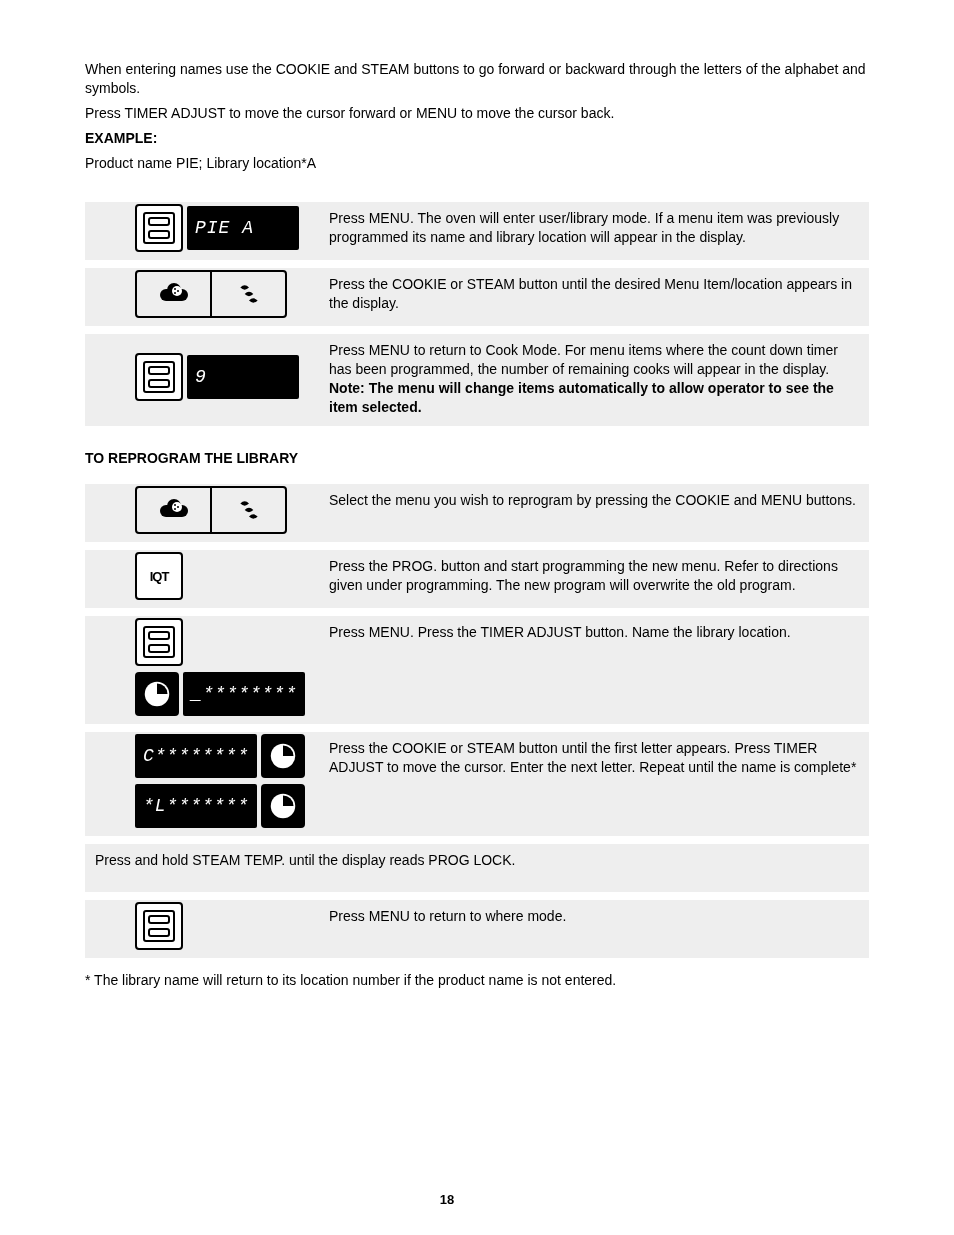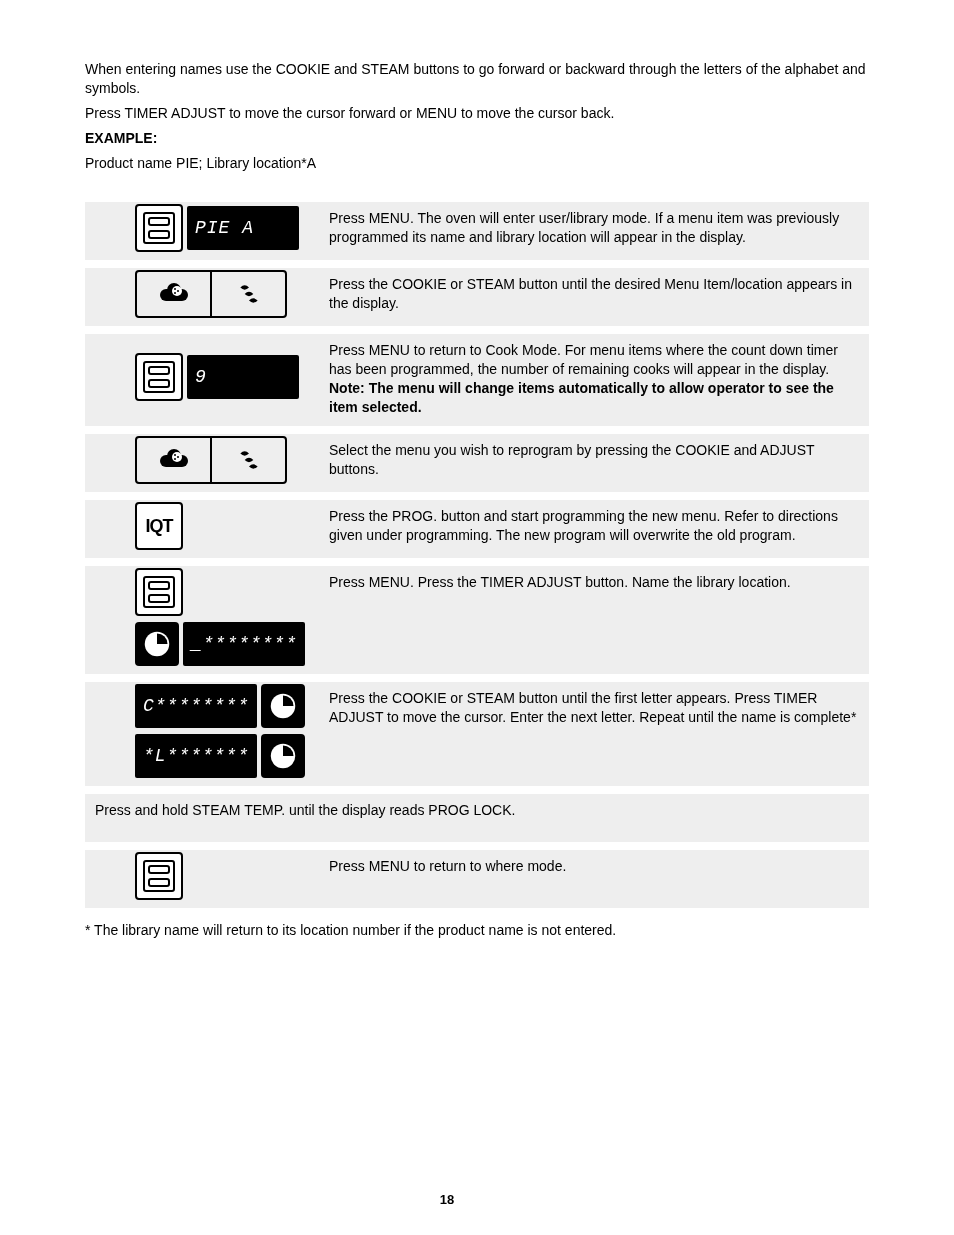--- a/index.html
+++ b/index.html
@@ -19,21 +19,21 @@
 .cookie-icn { display:inline-block; position:relative; width:28px; height:22px; }
 .cookie-icn .cloud { position:absolute; left:0; top:6px; width:28px; height:12px; background:#000; border-radius:10px; }
 .cookie-icn .c1 { position:absolute; left:7px; top:0; width:14px; height:14px; background:#000; border-radius:50%; }
 .cookie-icn .dot { position:absolute; left:12px; top:3px; width:10px; height:10px; background:#fff; border-radius:50%; }
 .cookie-icn .sp { position:absolute; width:2px; height:2px; background:#000; border-radius:50%; }
 .steam-solid { display:inline-block; }
 .menu-icn { width:28px; height:28px; border:2px solid #000; border-radius:3px; position:relative; display:inline-block; background:#fff; }
 .menu-icn::before, .menu-icn::after { content:""; position:absolute; left:3px; width:22px; height:9px; border:2px solid #000; border-radius:3px; box-sizing:border-box; }
 .menu-icn::before { top:3px; }
 .menu-icn::after { bottom:3px; }
-.iqt-txt { font-weight:900; font-size:18px; letter-spacing:-1px; }
+.iqt-txt { font-weight:900; font-size:13px; letter-spacing:-1px; }
 .therm-icn { position:relative; width:18px; height:32px; display:inline-block; }
 .therm-icn .stem { position:absolute; left:6px; top:0; width:6px; height:22px; border:2px solid #000; border-bottom:none; border-radius:4px 4px 0 0; background:#fff; }
 .therm-icn .bulb { position:absolute; left:2px; bottom:0; width:14px; height:14px; border:2px solid #000; border-radius:50%; background:#000; }
 .therm-icn .fill { position:absolute; left:8px; top:12px; width:2px; height:12px; background:#000; }
 .therm-icn .tick { position:absolute; left:0; width:3px; height:1px; background:#000; }
 .note { font-weight:bold; }
 .footer { position:fixed; bottom:28px; left:0; width:934px; display:flex; justify-content:space-between; padding:0 85px; box-sizing:border-box; font-size:13px; }
 .page-no { text-align:center; flex:1; font-weight:bold; }
 .wide-btn-group { border:2px solid #000; border-radius:4px; height:44px; display:flex; width:148px; }
 .wide-btn-group .half { flex:1; display:flex; align-items:center; justify-content:center; }
@@ -95,20 +95,21 @@
           </span>
         <span class="disp">9</span>
       </div>
     </div>
     <div class="right-cell">
       <span>Press MENU to return to Cook Mode. For menu items where the count down timer has been programmed, the number of remaining cooks will appear in the display.</span><br>
       <span class="note">Note: The menu will change items automatically to allow operator to see the item selected.</span>
     </div>
   </div>
 
+  <div class="section-title">TO REPROGRAM THE LIBRARY</div>
 
   <div class="step">
     <div class="left-cell">
       <div class="iconrow">
         <div class="wide-btn-group">
           <div class="half">
               <span class="cookie-icn">
                 <span class="cloud"></span>
                 <span class="c1"></span>
                 <span class="dot"></span>
@@ -118,21 +119,21 @@
               </span>
             </div>
           <div class="half">
               <svg class="steam-solid" width="26" height="26" viewBox="0 0 24 24">
                 <path d="M4 6 Q8 2 12 6 Q8 10 4 6 M8 12 Q12 8 16 12 Q12 16 8 12 M12 18 Q16 14 20 18 Q16 22 12 18" fill="#000"></path>
               </svg>
             </div>
         </div>
       </div>
     </div>
-    <div class="right-cell">Select the menu you wish to reprogram by pressing the COOKIE and ADJUST buttons.</div>
+    <div class="right-cell">Select the menu you wish to reprogram by pressing the COOKIE and MENU buttons.</div>
   </div>
 
   <div class="step">
     <div class="left-cell">
       <div class="iconrow">
         <span class="btn">
             <span class="iqt-txt">IQT</span>
           </span>
       </div>
     </div>

